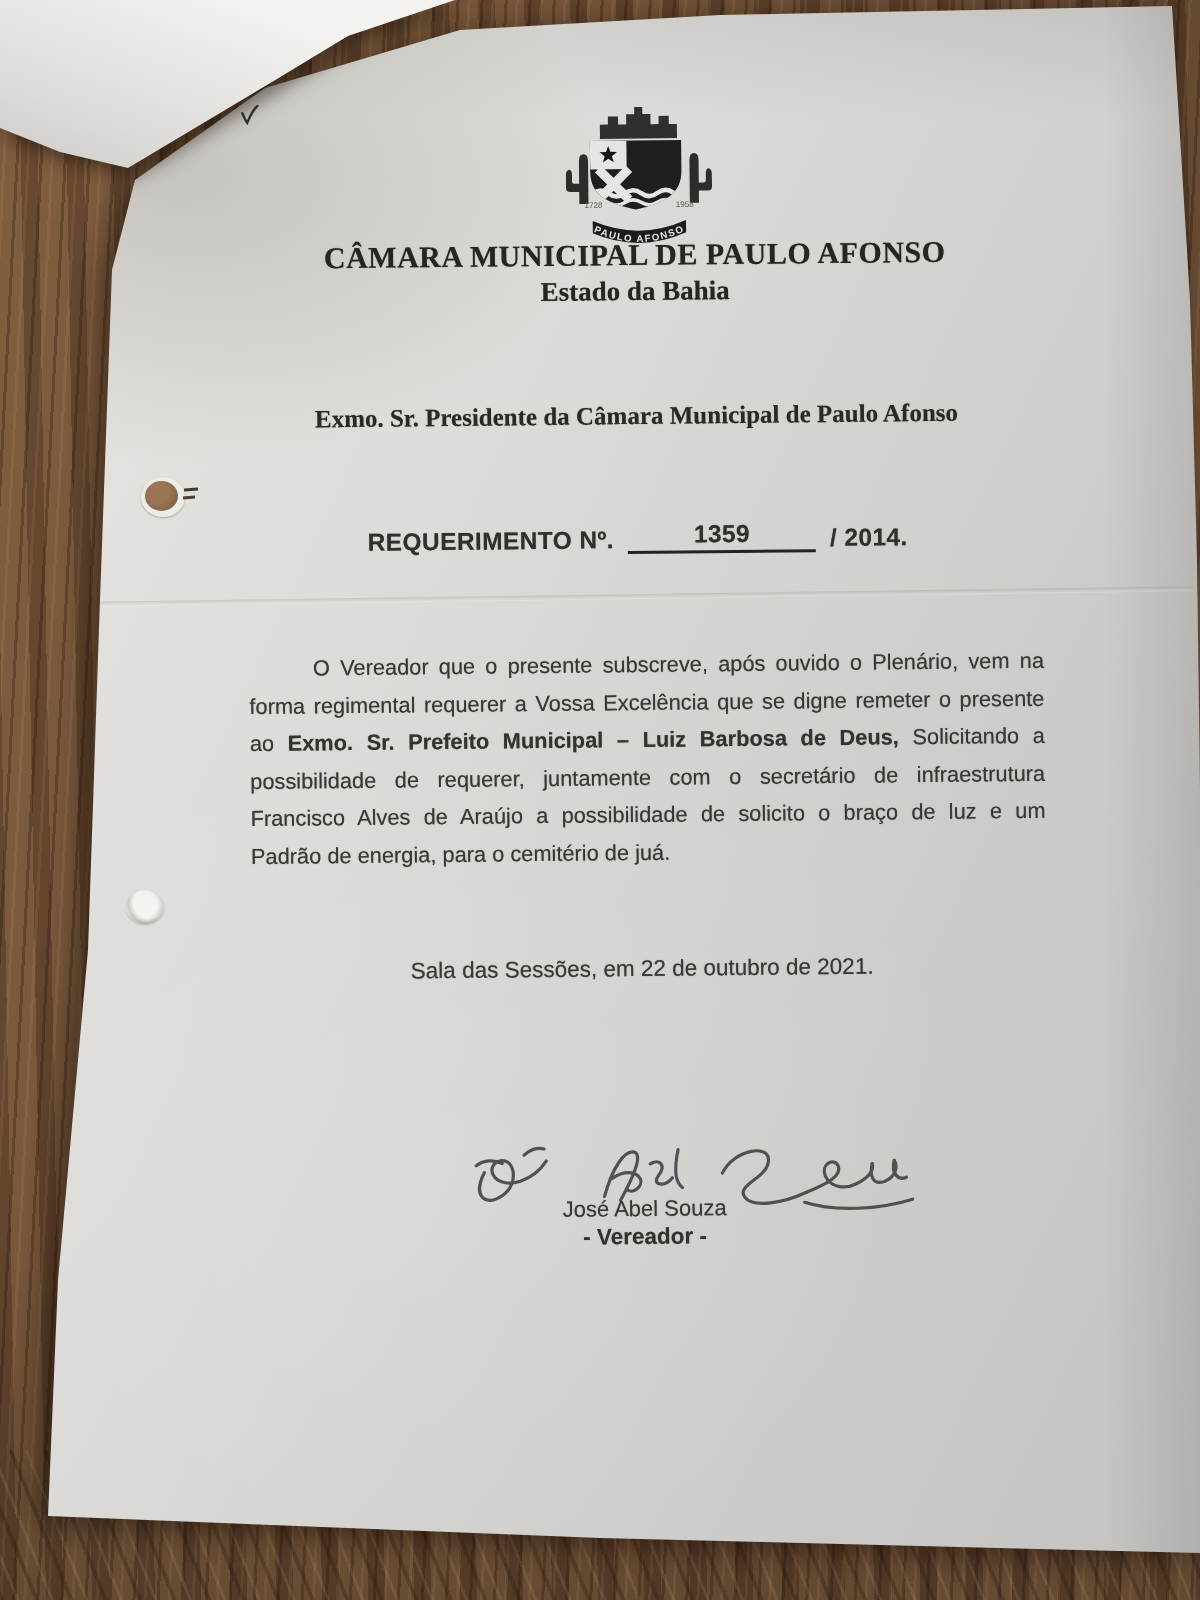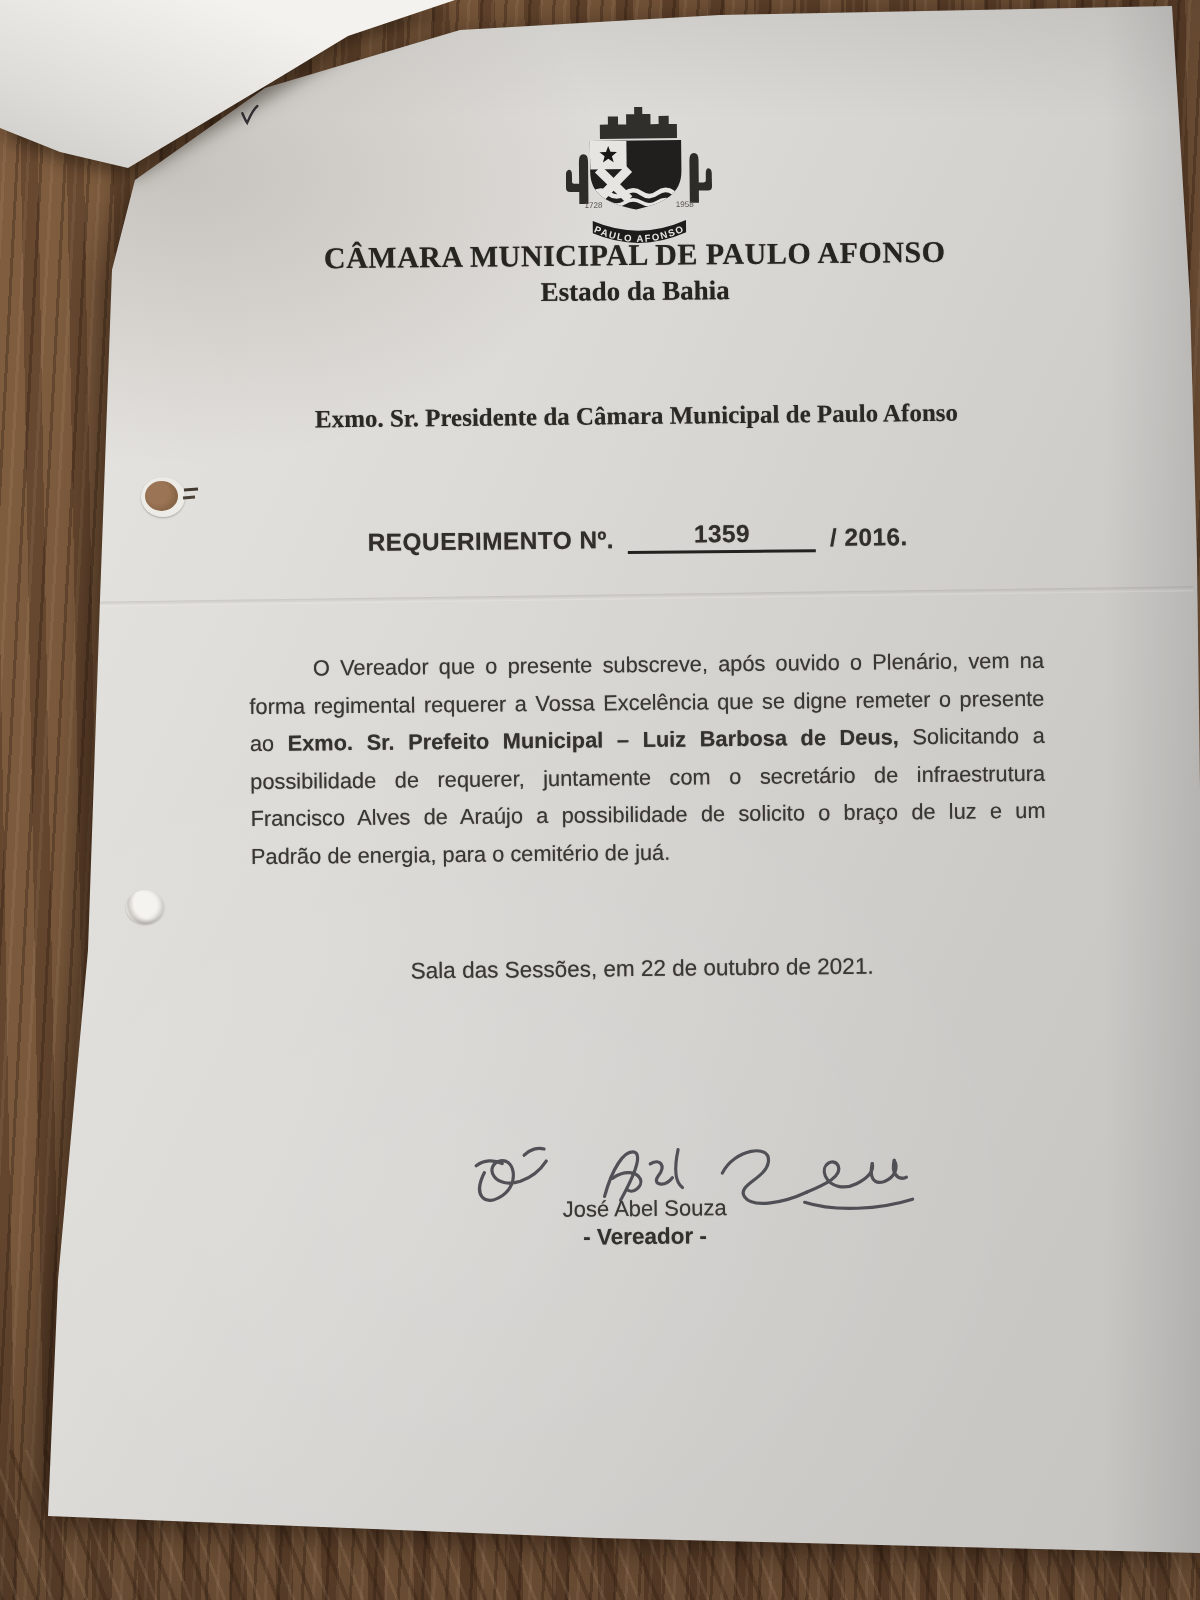--- a/index.html
+++ b/index.html
@@ -117,21 +117,21 @@
         </svg>
 
         <div class="center-col doc-title">CÂMARA MUNICIPAL DE PAULO AFONSO</div>
         <div class="center-col doc-subtitle">Estado da Bahia</div>
 
         <div class="center-col addressee">Exmo. Sr. Presidente da Câmara Municipal de Paulo Afonso</div>
 
         <div class="req-row">
           <span>REQUERIMENTO Nº.</span>
           <span class="req-num">1359</span>
-          <span>/ 2016.</span>
+          <span>/ 2014.</span>
         </div>
 
         <div class="body-block">
             <div class="body-line justify-indent"><span>O Vereador que o presente subscreve, após ouvido o Plenário, vem na</span></div>
             <div class="body-line justify"><span>forma regimental requerer a Vossa Excelência que se digne remeter o presente</span></div>
             <div class="body-line justify"><span>ao </span><span class="b">Exmo. Sr. Prefeito Municipal – Luiz Barbosa de Deus,</span><span> Solicitando a</span></div>
             <div class="body-line justify"><span>possibilidade de requerer, juntamente com o secretário de infraestrutura</span></div>
             <div class="body-line justify"><span>Francisco Alves de Araújo a possibilidade de solicito o braço de luz e um</span></div>
             <div class="body-line left"><span>Padrão de energia, para o cemitério de juá.</span></div>
           </div>

